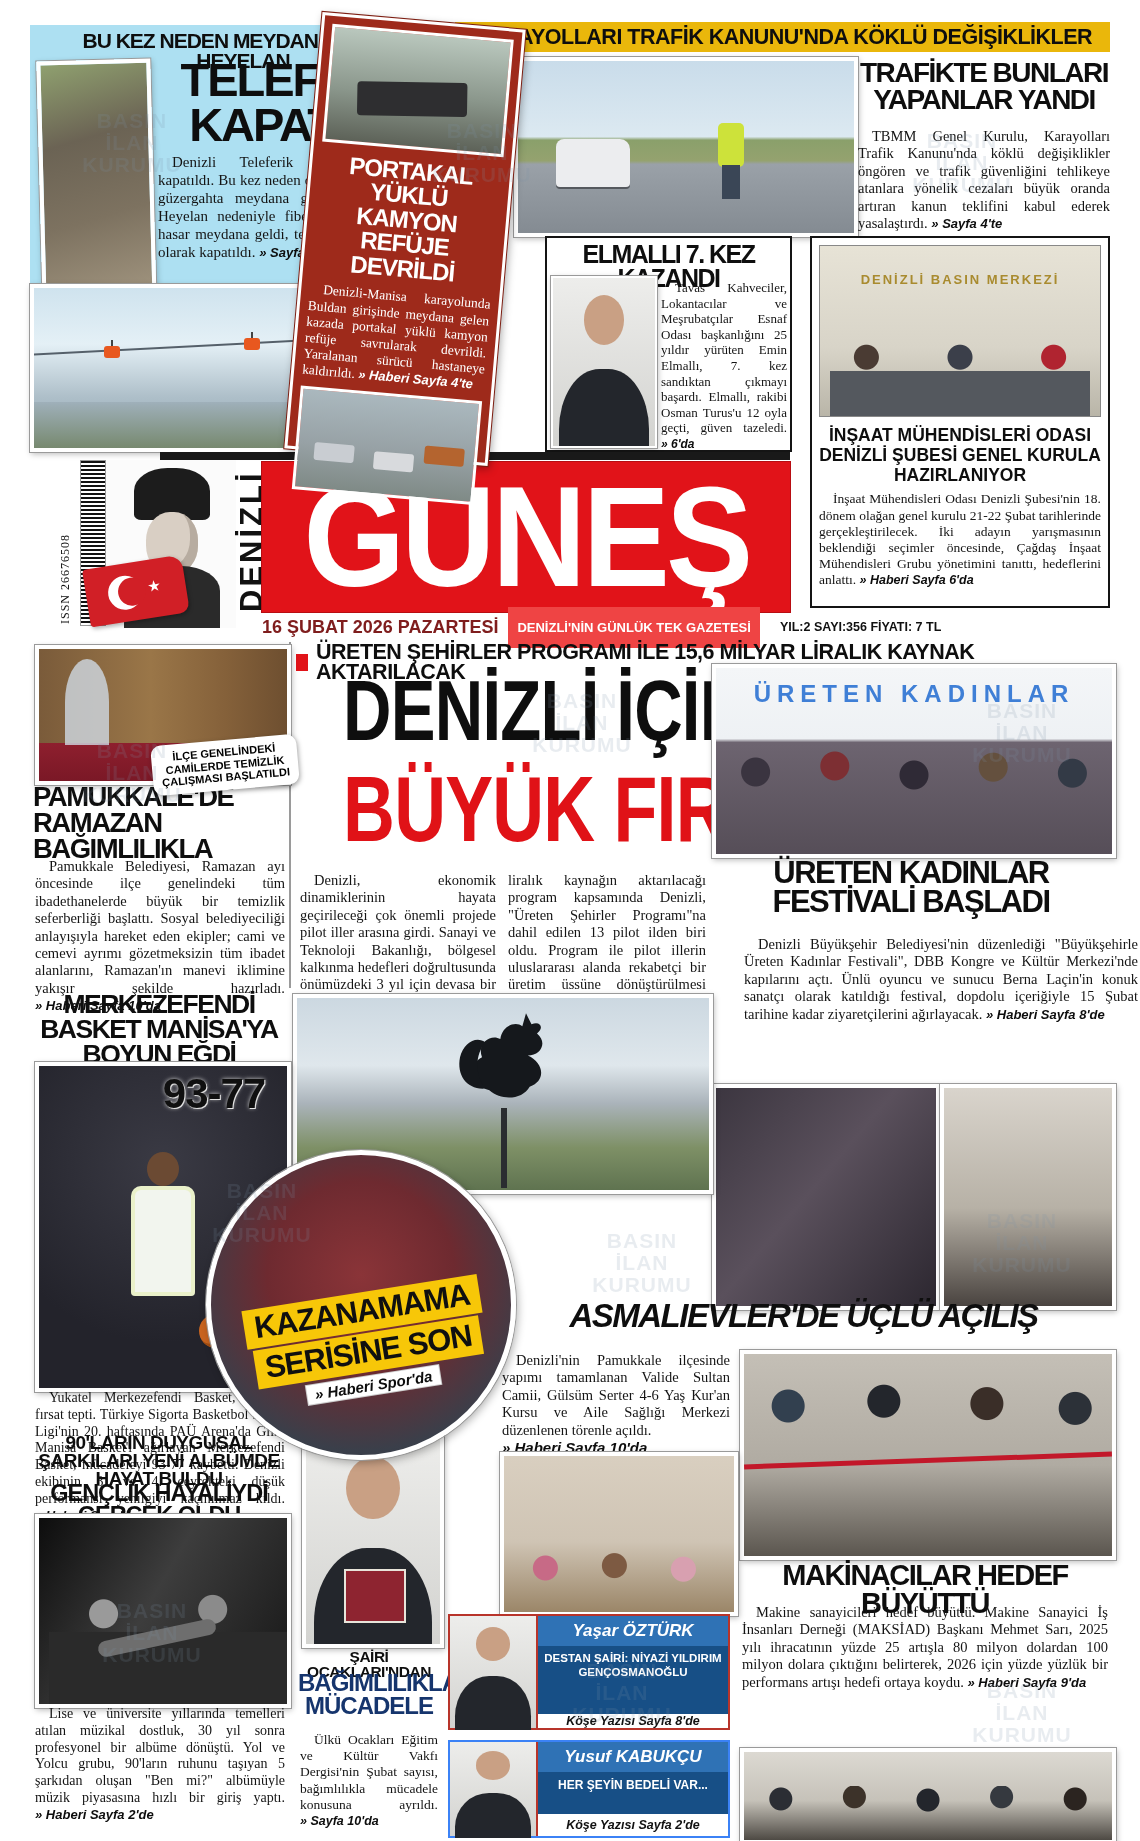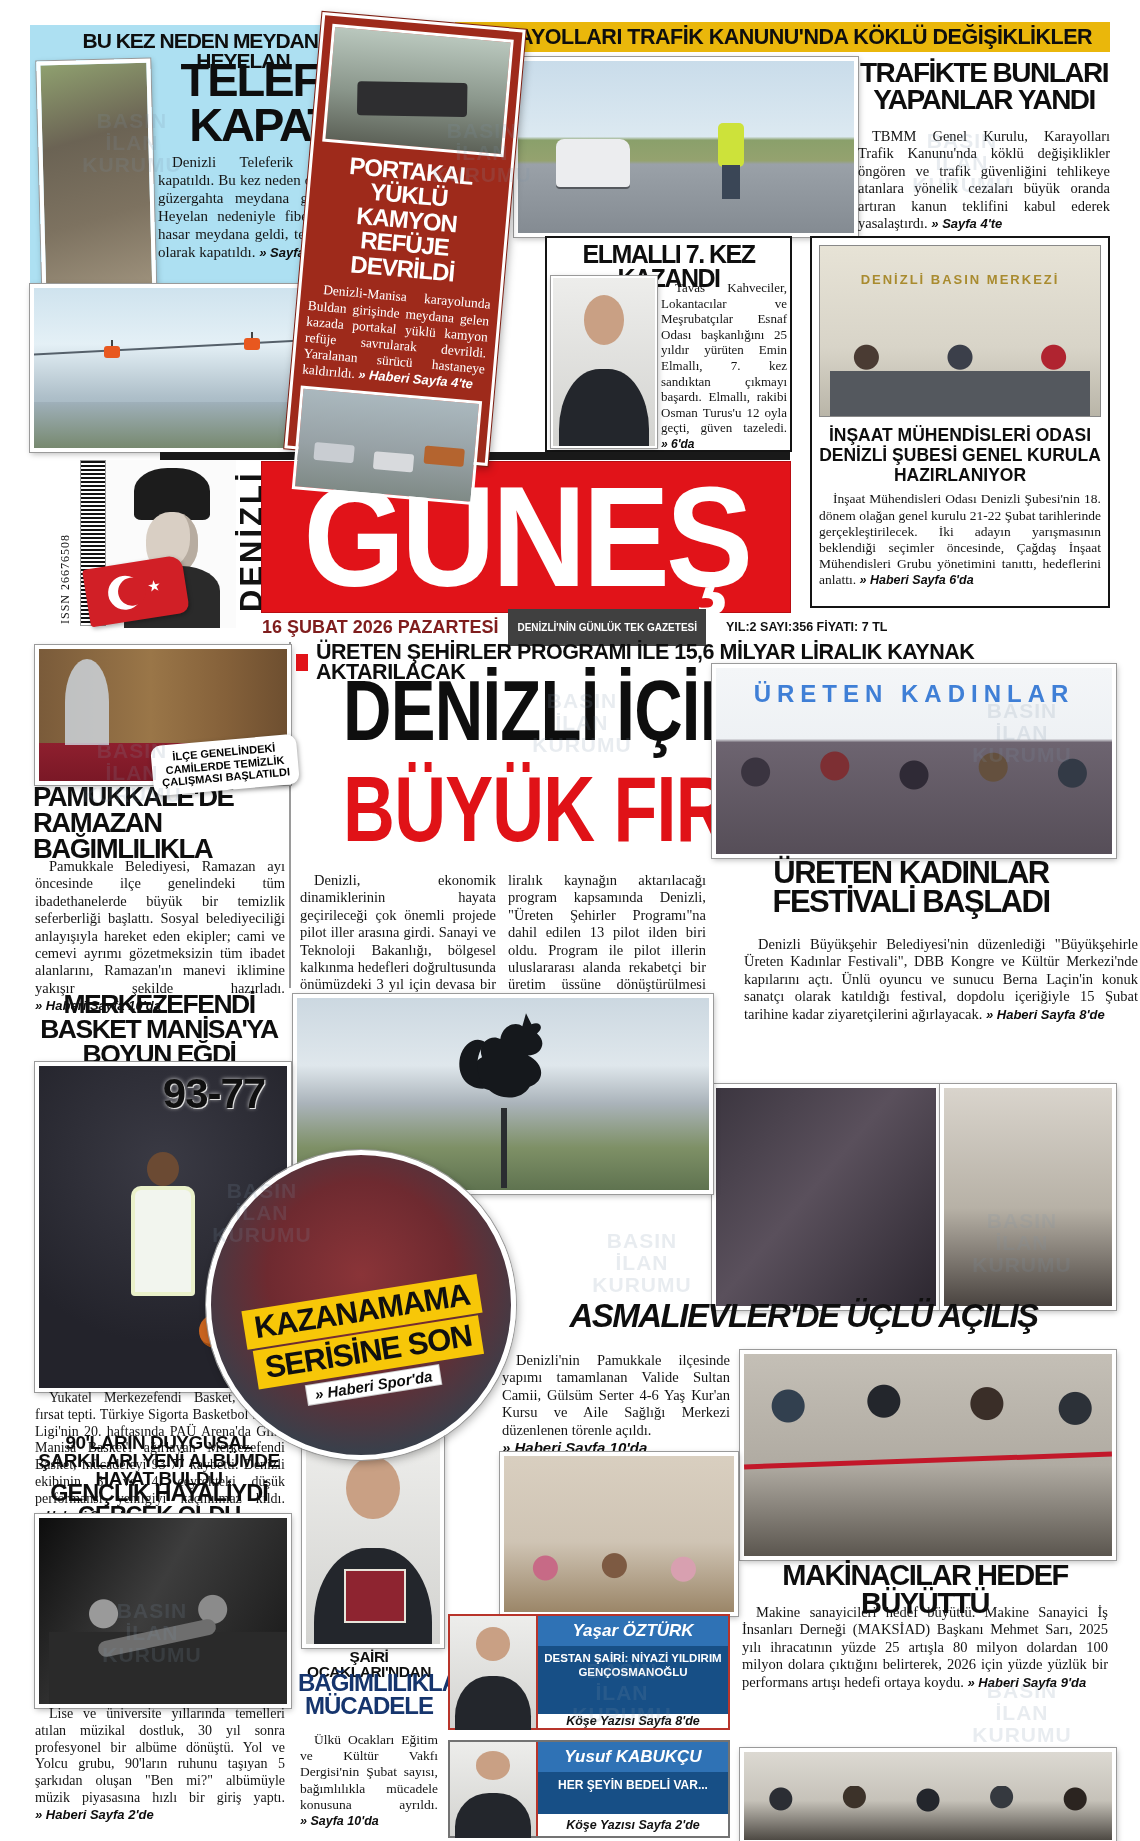--- a/index.html
+++ b/index.html
@@ -127,21 +127,21 @@
     <div class="abs" style="left:32px;top:15px;width:28px;height:28px;border-radius:50%;background:#d11f26;"></div>
     <div class="abs" style="left:62px;top:18px;color:#fff;font-size:15px;">★</div>
   </div>
   <div class="abs" style="left:234px;top:464px;height:148px;writing-mode:vertical-rl;transform:rotate(180deg);
               font-weight:800;font-size:31px;letter-spacing:3px;color:#111;">DENİZLİ</div>
   <div class="abs" style="left:262px;top:462px;width:528px;height:150px;background:#e11319;display:flex;align-items:center;justify-content:center;box-shadow:0 0 0 1px #b80d12;">
     <span style="color:#fff;font-weight:800;font-size:142px;letter-spacing:-4px;line-height:.9;transform:scaleX(.92);">GÜNEŞ</span>
   </div>
   <div class="abs" style="left:262px;top:616px;width:528px;height:22px;display:flex;align-items:center;gap:10px;">
     <span style="font-weight:800;font-size:18px;color:#7f1d1d;white-space:nowrap;">16 ŞUBAT 2026 PAZARTESİ</span>
-    <span style="background:#404040;color:#fff;font-weight:800;font-size:10px;padding:13px 9px;white-space:nowrap;">DENİZLİ'NİN GÜNLÜK TEK GAZETESİ</span>
+    <span style="background:#ef4444;color:#fff;font-weight:800;font-size:13px;padding:13px 9px;white-space:nowrap;">DENİZLİ'NİN GÜNLÜK TEK GAZETESİ</span>
     <span style="width:6px;height:18px;background:#191919;"></span>
     <span style="font-weight:800;font-size:12.5px;color:#111;white-space:nowrap;">YIL:2  SAYI:356  FİYATI: 7 TL</span>
   </div>
 
   <div class="abs" style="left:296px;top:642px;width:816px;display:flex;align-items:center;gap:8px;">
     <span style="width:12px;height:17px;background:#e11319;flex:0 0 auto;"></span>
     <span class="hl" style="font-size:21.5px;text-align:left;letter-spacing:-.5px;">ÜRETEN ŞEHİRLER PROGRAMI İLE 15,6 MİLYAR LİRALIK KAYNAK AKTARILACAK</span>
   </div>
   <div class="abs" style="left:289px;top:642px;width:2px;height:346px;background:#9a9a9a;"></div>
   <div class="abs hl" style="left:298px;top:670px;width:410px;font-size:86px;font-weight:800;">
@@ -272,21 +272,21 @@
     <div class="portrait" style="position:relative;width:86px;height:100%;flex:0 0 auto;border-right:2px solid #b8342a;">
       <i class="head"></i>
         <i class="suit"></i>
     </div>
     <div style="flex:1;display:flex;flex-direction:column;">
       <div style="background:#2f72b5;color:#fff;font-weight:800;font-style:italic;font-size:17px;padding:5px 8px;text-align:center;">Yaşar ÖZTÜRK</div>
       <div style="background:#174f86;color:#fff;font-weight:700;font-size:11.5px;line-height:1.2;padding:6px 6px;text-align:center;flex:1;">DESTAN ŞAİRİ: NİYAZİ YILDIRIM GENÇOSMANOĞLU</div>
       <div style="color:#111;font-weight:800;font-style:italic;font-size:12.5px;text-align:center;">Köşe Yazısı Sayfa 8'de</div>
     </div>
   </div>
-  <div class="abs" style="left:448px;top:1740px;width:282px;height:98px;background:#fff;border:2px solid #737373;box-sizing:border-box;display:flex;">
+  <div class="abs" style="left:448px;top:1740px;width:282px;height:98px;background:#fff;border:2px solid #3b82f6;box-sizing:border-box;display:flex;">
     <div class="portrait" style="position:relative;width:86px;height:100%;flex:0 0 auto;border-right:2px solid #b8342a;">
       <i class="head"></i>
         <i class="suit"></i>
     </div>
     <div style="flex:1;display:flex;flex-direction:column;">
       <div style="background:#2f72b5;color:#fff;font-weight:800;font-style:italic;font-size:17px;padding:5px 8px;text-align:center;">Yusuf KABUKÇU</div>
       <div style="background:#174f86;color:#fff;font-weight:700;font-size:12px;padding:6px;text-align:center;flex:1;">HER ŞEYİN BEDELİ VAR...</div>
       <div style="color:#111;font-weight:800;font-style:italic;font-size:12.5px;padding:4px;text-align:center;">Köşe Yazısı Sayfa 2'de</div>
     </div>
   </div>

